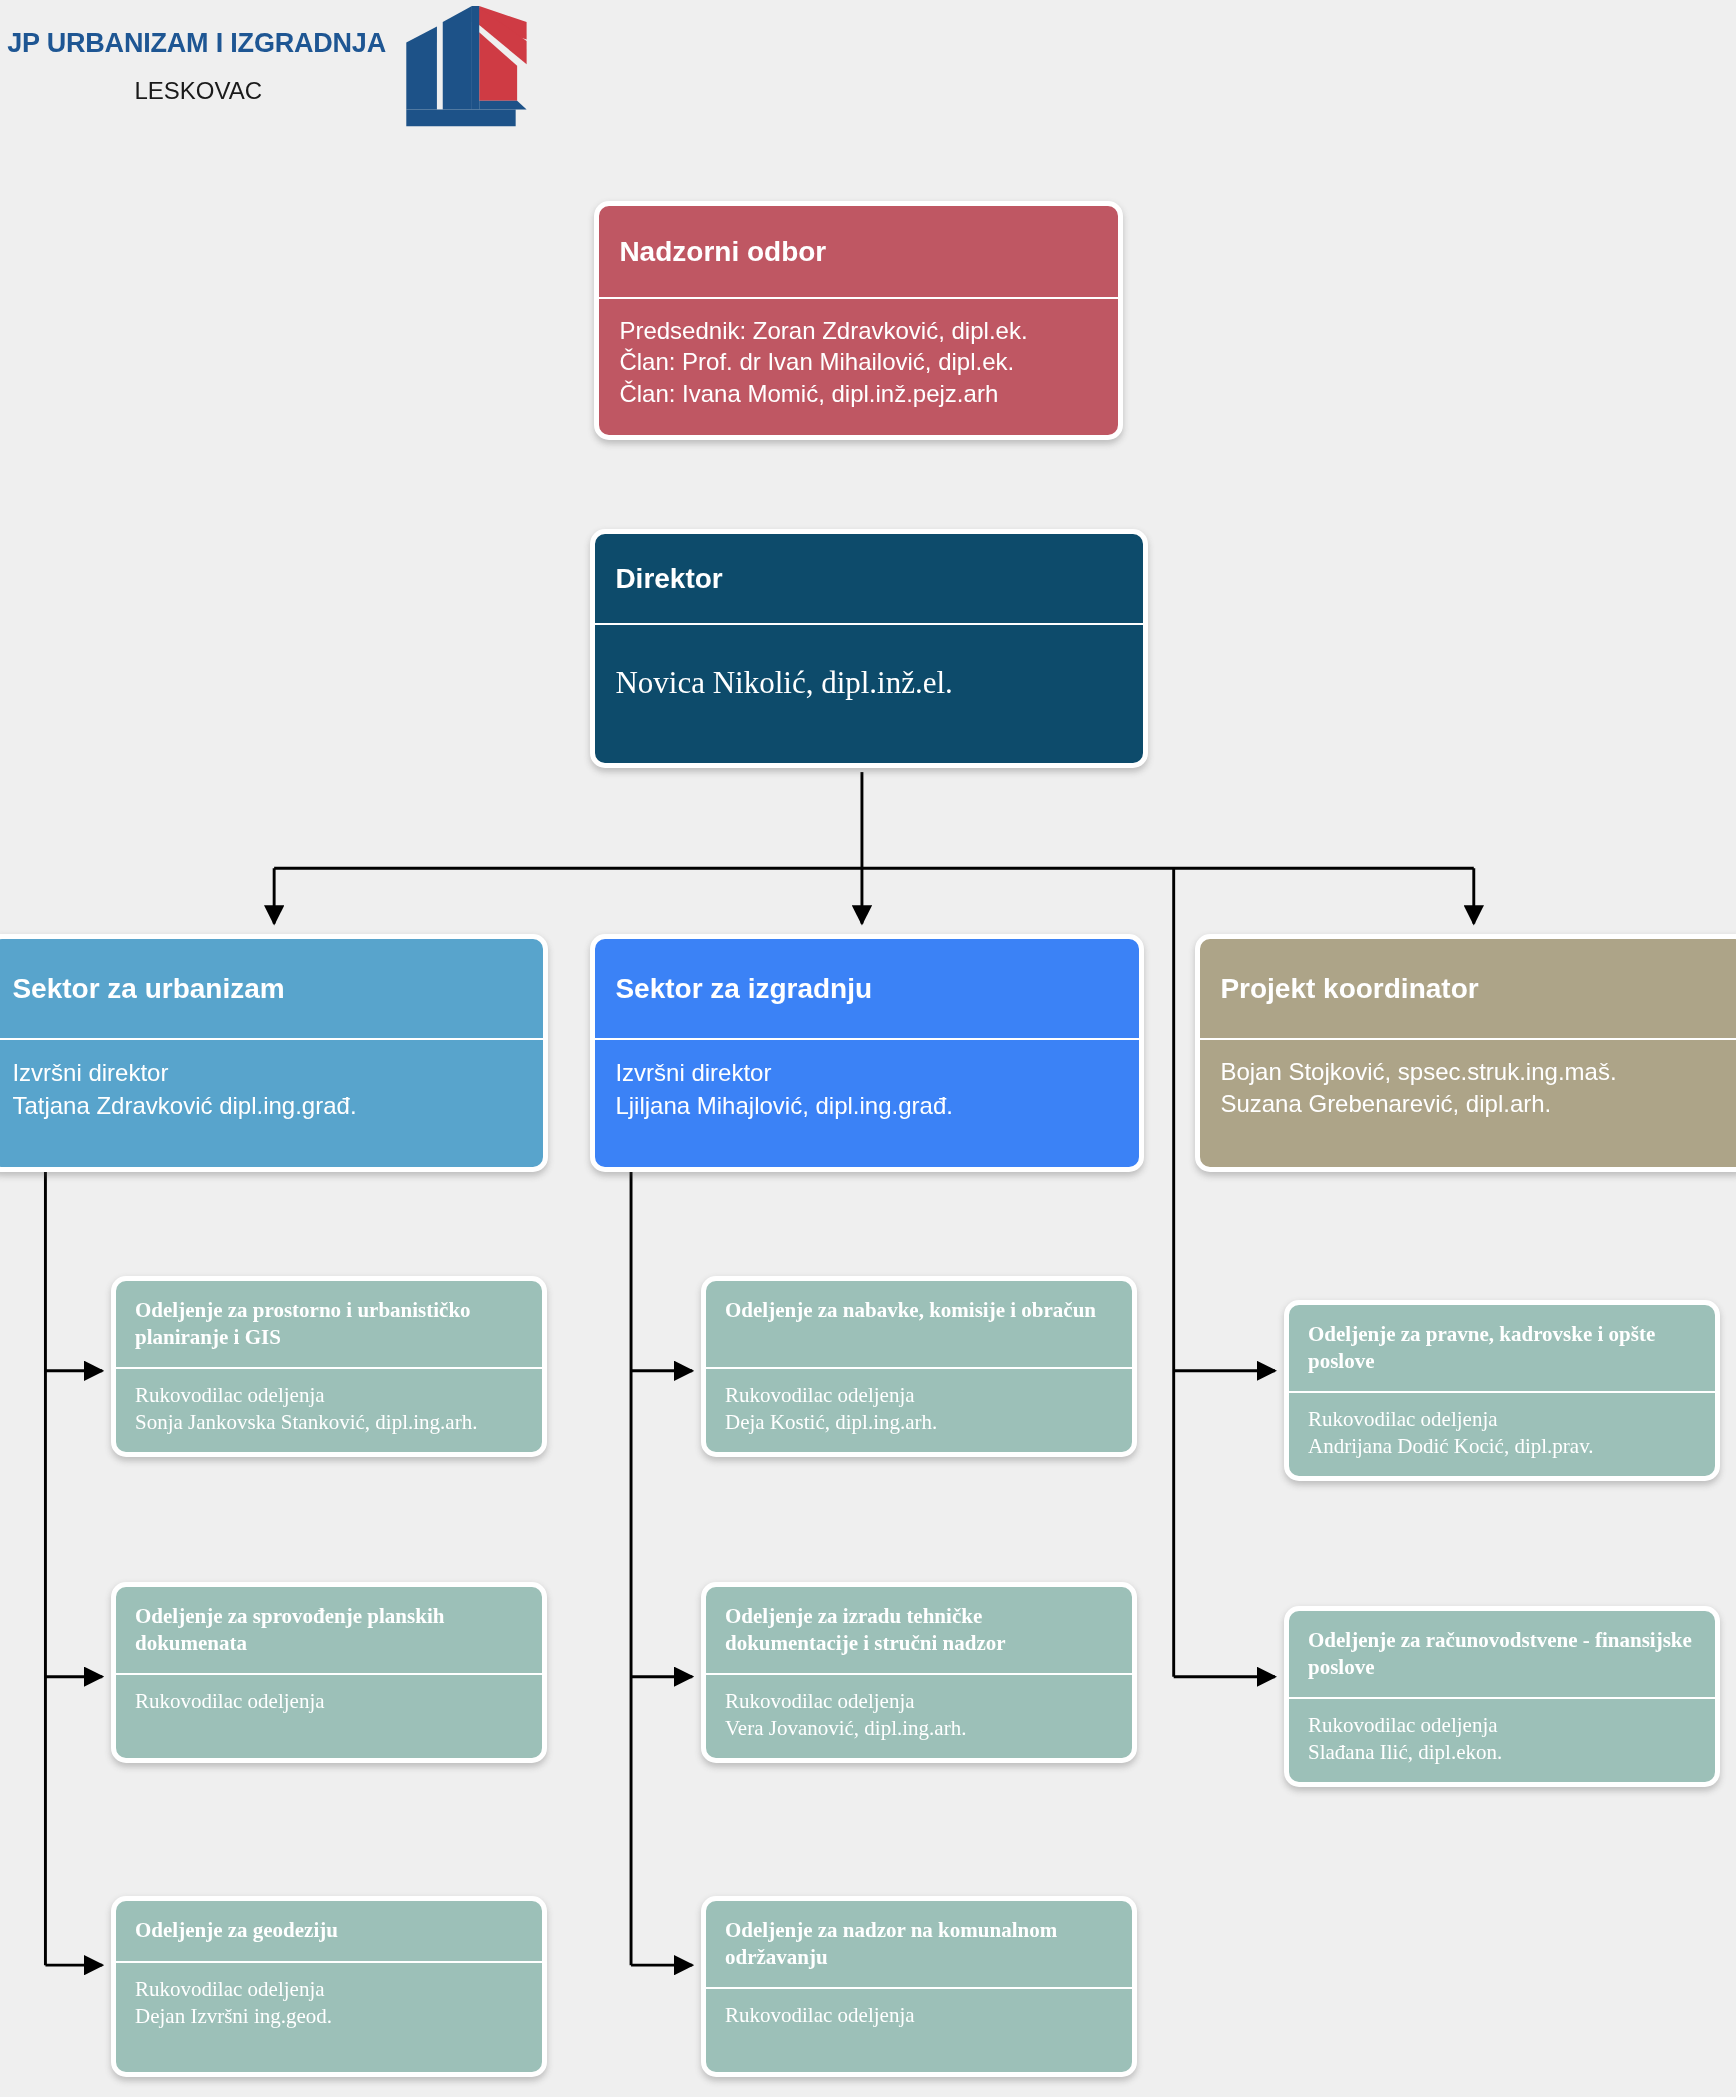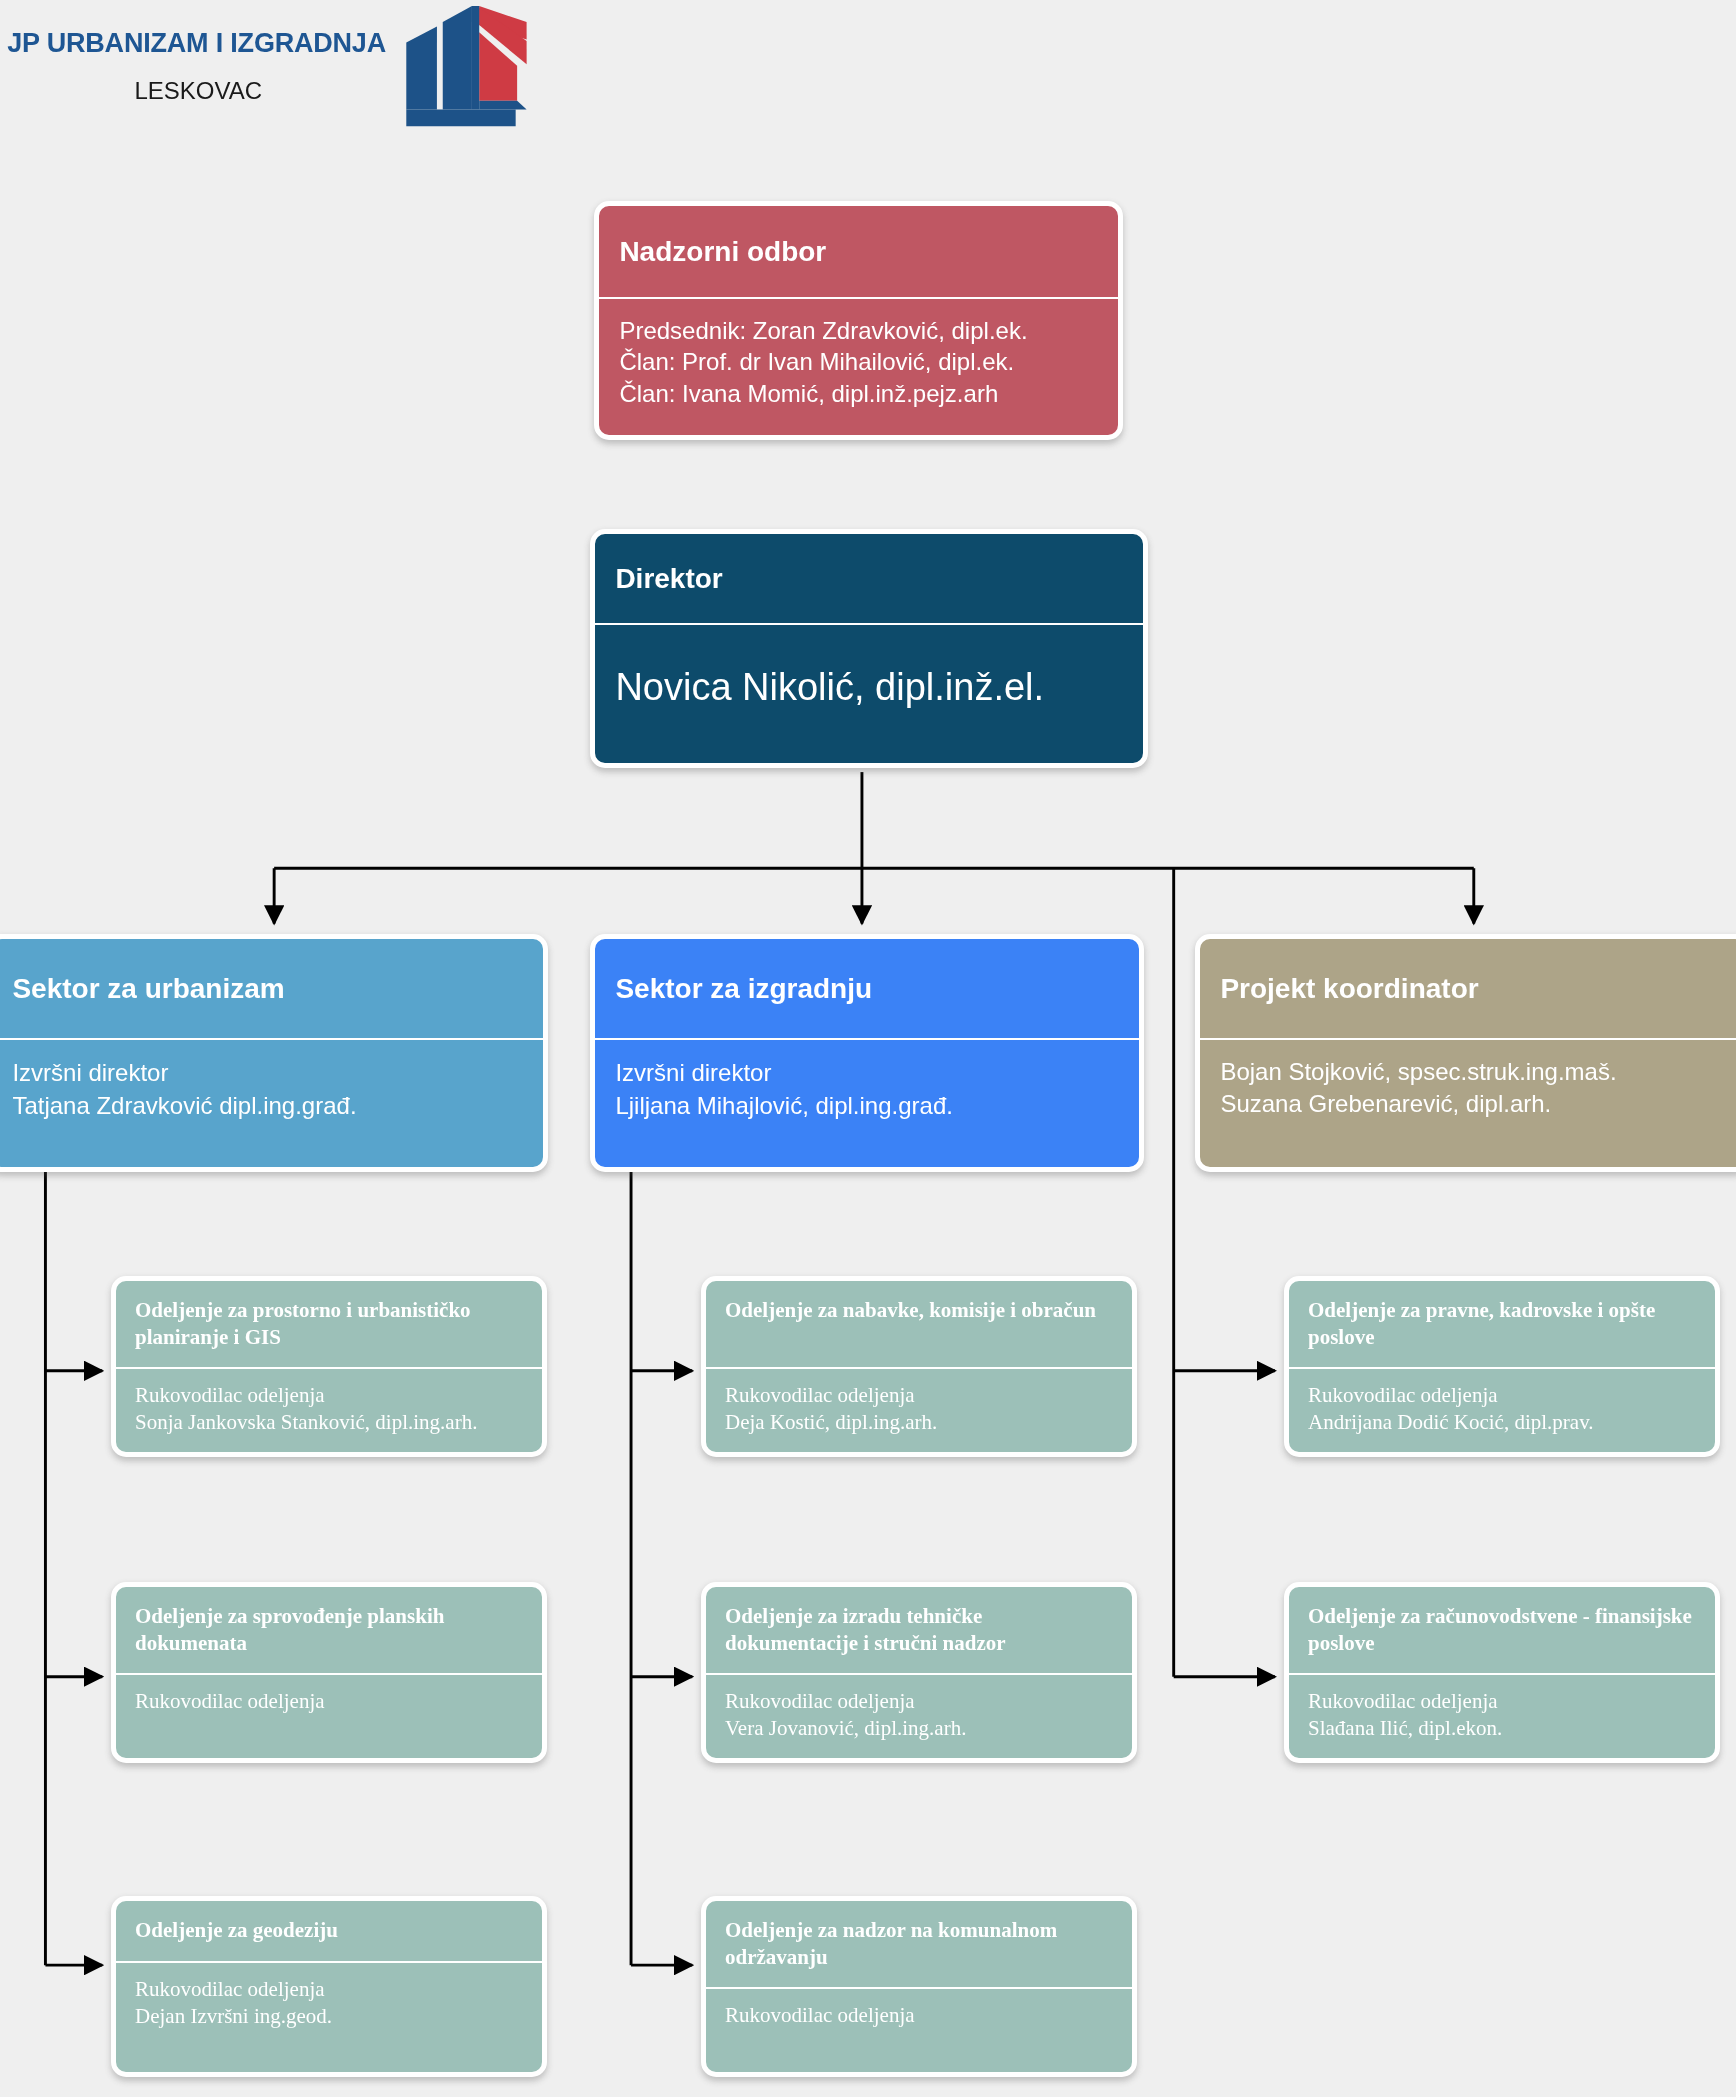--- a/index.html
+++ b/index.html
@@ -51,21 +51,21 @@
   .node .bdy .line{white-space:nowrap;}
 
   
   #node-nadzorni{left:594px;top:201px;width:529px;height:239px;background:#bf5763;}
   #node-nadzorni .hdr{height:91px;padding:0 20.4px;font-size:28px;font-weight:bold;}
   #node-nadzorni .bdy{padding:16px 20.4px 0 20.4px;font-size:24px;line-height:1.32;}
 
   
   #node-direktor{left:590px;top:529px;width:558px;height:239px;background:#0d4b6b;}
   #node-direktor .hdr{height:89px;padding:0 20.4px;font-size:28px;font-weight:bold;}
-  #node-direktor .bdy{padding:38px 20.4px 0 20.4px;font-size:38px;line-height:1.3;}
+  #node-direktor .bdy{padding:38px 20.4px 0 20.4px;font-size:31px;line-height:1.3;font-family:Liberation Serif, serif;}
 
   
   .sector{top:934px;height:238px;}
   .sector .hdr{height:99px;padding:0 20.4px;font-size:28px;font-weight:bold;}
   .sector .bdy{padding:17.5px 20.4px 0 20.4px;font-size:24px;line-height:1.36;}
   #node-sektor-urbanizam{left:-13px;width:561px;background:#58a4cc;}
   #node-sektor-izgradnja{left:590px;width:554px;background:#3b82f6;}
   #node-projekt-koordinator{left:1195px;width:555px;background:#ada488;}
   #node-projekt-koordinator .hdr{height:99px;}
   #node-projekt-koordinator .bdy{padding:16px 20.4px 0 20.4px;}
@@ -73,21 +73,21 @@
   
   .dept{width:436px;background:#9cc0b8;font-family:Liberation Serif, serif;}
   .dept .hdr{padding:16px 19px 11.7px 19px;font-size:21px;font-weight:bold;line-height:1.28;
              display:block;height:auto;min-height:60px;}
   .dept .bdy{padding:13px 19px 14.6px 19px;font-size:21px;line-height:1.32;}
   .dept.h3{height:181px;}
   .dept.h2{height:181px;}
 
   .col1{left:111px;}
   .col2{left:701px;}
-  .col3{left:1284px;}
+  .col3{left:1284px;margin-top:24px;}
   .row1{top:1276px;}
   .row2{top:1582px;}
   .row3{top:1896px;}
 
   .dept.tall .hdr{min-height:86px;}
 </style>
 </head>
 <body>
 
 <div id="stage">

